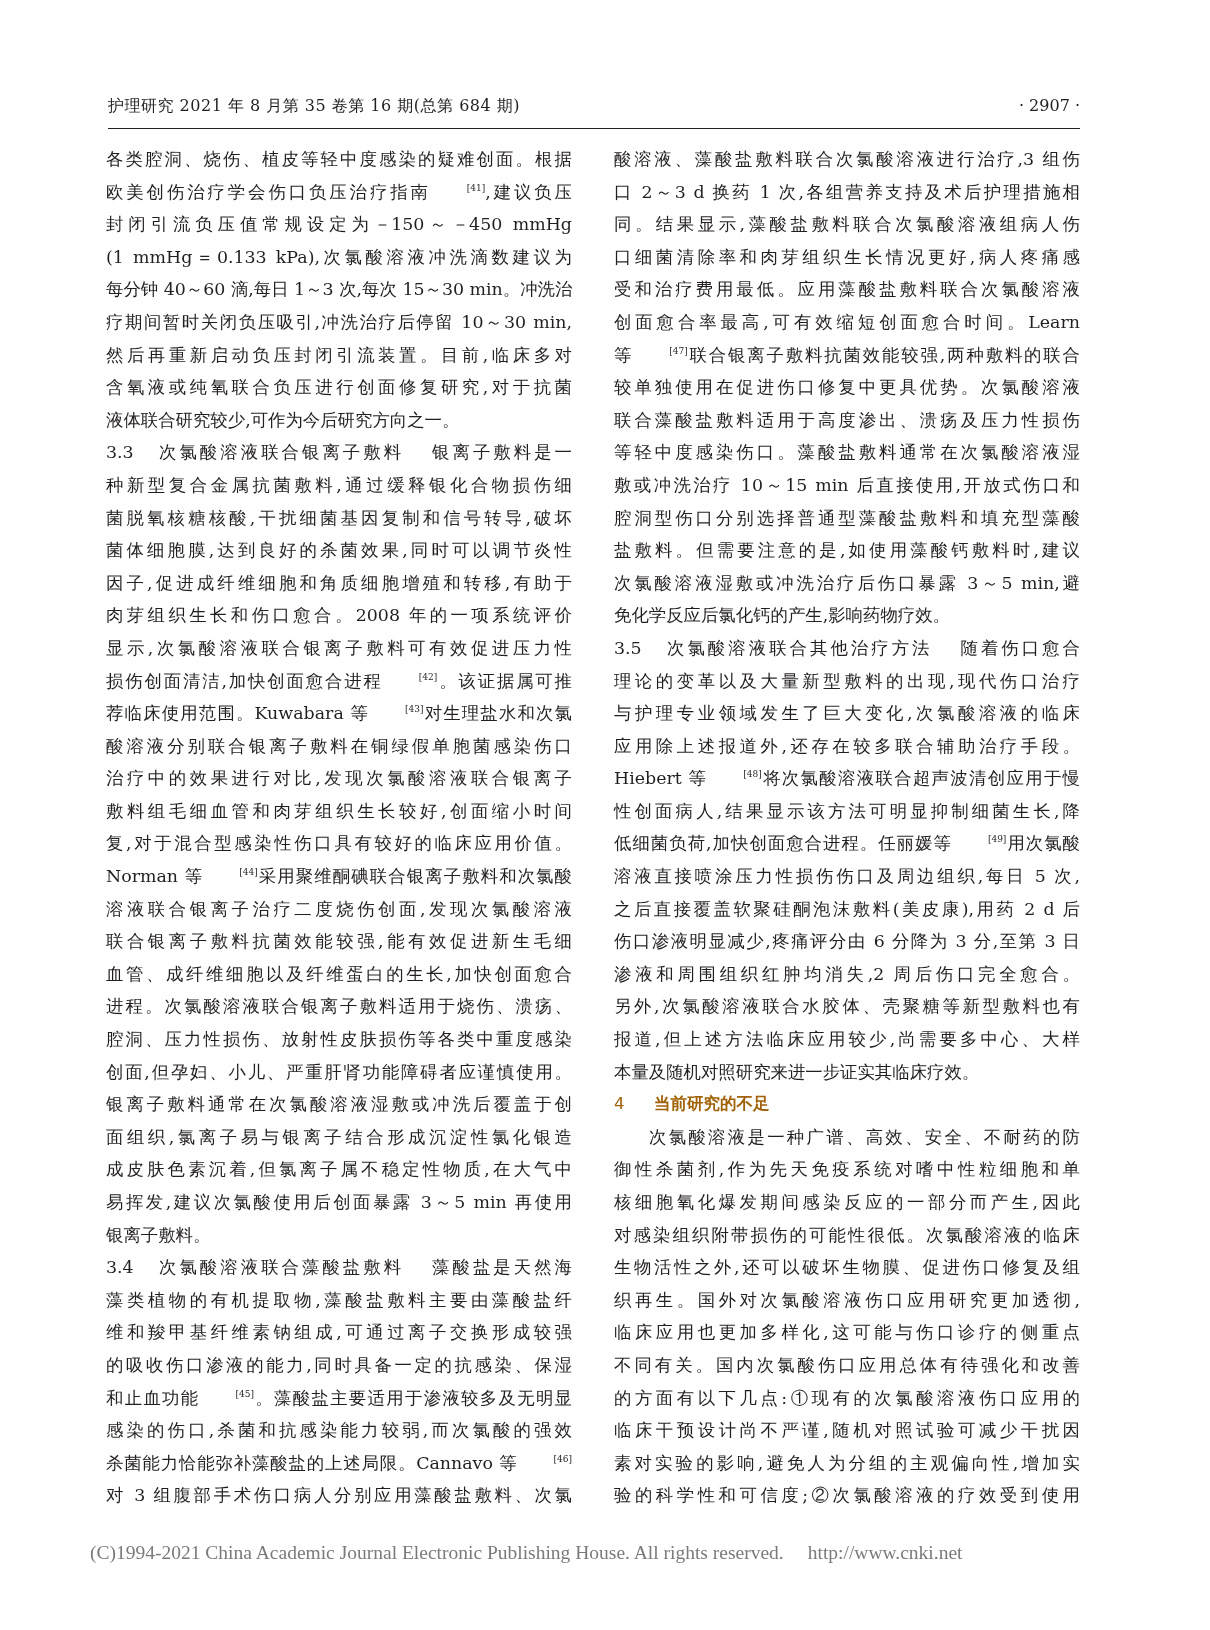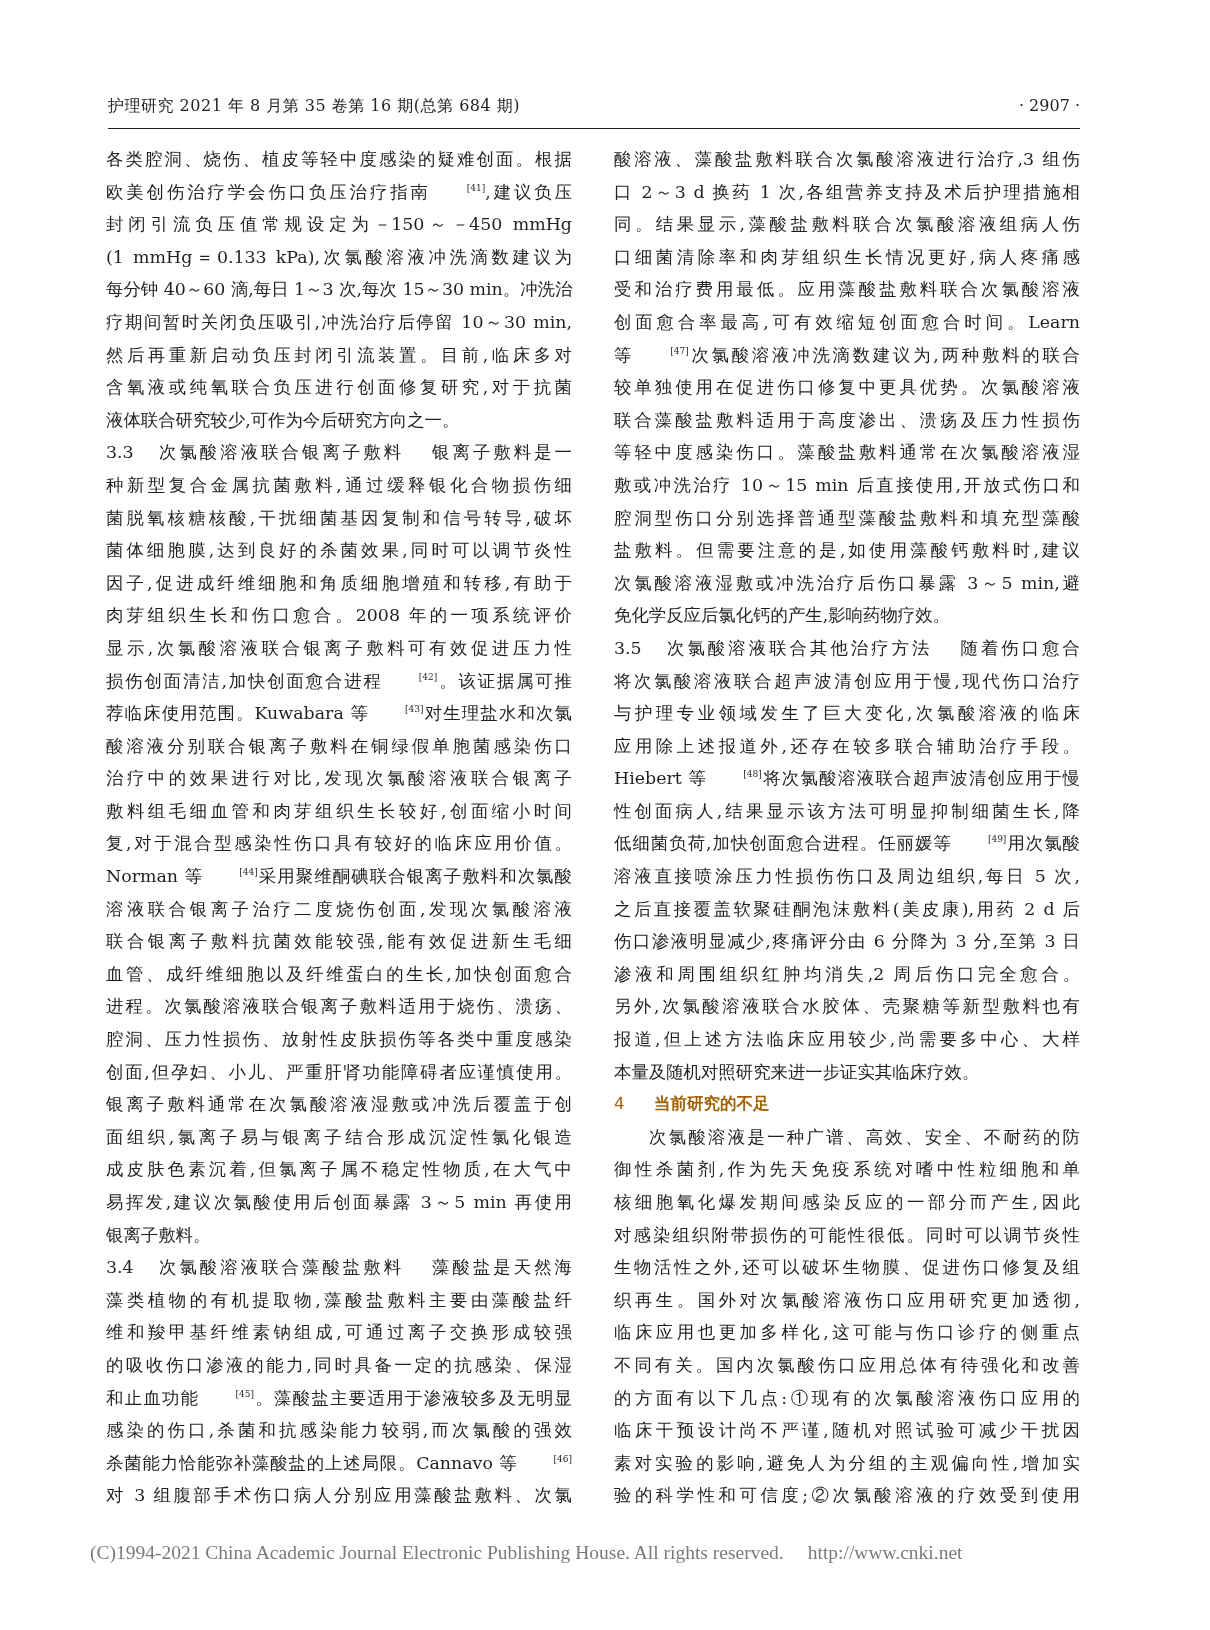--- a/index.html
+++ b/index.html
@@ -102,50 +102,50 @@
   <span class="line">对 3 组腹部手术伤口病人分别应用藻酸盐敷料、次氯</span>
 </div>
 
 <div class="col right">
   <span class="line">酸溶液、藻酸盐敷料联合次氯酸溶液进行治疗,3 组伤</span>
   <span class="line">口 2～3 d 换药 1 次,各组营养支持及术后护理措施相</span>
   <span class="line">同。结果显示,藻酸盐敷料联合次氯酸溶液组病人伤</span>
   <span class="line">口细菌清除率和肉芽组织生长情况更好,病人疼痛感</span>
   <span class="line">受和治疗费用最低。应用藻酸盐敷料联合次氯酸溶液</span>
   <span class="line">创面愈合率最高,可有效缩短创面愈合时间。Learn</span>
-  <span class="line"><span>等</span><sup>[47]</sup><span>次氯酸溶液冲洗滴数建议为,两种敷料的联合</span></span>
+  <span class="line"><span>等</span><sup>[47]</sup><span>联合银离子敷料抗菌效能较强,两种敷料的联合</span></span>
   <span class="line">较单独使用在促进伤口修复中更具优势。次氯酸溶液</span>
   <span class="line">联合藻酸盐敷料适用于高度渗出、溃疡及压力性损伤</span>
   <span class="line">等轻中度感染伤口。藻酸盐敷料通常在次氯酸溶液湿</span>
   <span class="line">敷或冲洗治疗 10～15 min 后直接使用,开放式伤口和</span>
   <span class="line">腔洞型伤口分别选择普通型藻酸盐敷料和填充型藻酸</span>
   <span class="line">盐敷料。但需要注意的是,如使用藻酸钙敷料时,建议</span>
   <span class="line">次氯酸溶液湿敷或冲洗治疗后伤口暴露 3～5 min,避</span>
   <span class="line last">免化学反应后氯化钙的产生,影响药物疗效。</span>
 
   <span class="line"><span class="sec-num">3.5</span><span class="sec-title">次氯酸溶液联合其他治疗方法</span><span>随着伤口愈合</span></span>
-  <span class="line">将次氯酸溶液联合超声波清创应用于慢,现代伤口治疗</span>
+  <span class="line">理论的变革以及大量新型敷料的出现,现代伤口治疗</span>
   <span class="line">与护理专业领域发生了巨大变化,次氯酸溶液的临床</span>
   <span class="line">应用除上述报道外,还存在较多联合辅助治疗手段。</span>
   <span class="line"><span>Hiebert 等</span><sup>[48]</sup><span>将次氯酸溶液联合超声波清创应用于慢</span></span>
   <span class="line">性创面病人,结果显示该方法可明显抑制细菌生长,降</span>
   <span class="line"><span>低细菌负荷,加快创面愈合进程。任丽媛等</span><sup>[49]</sup><span>用次氯酸</span></span>
   <span class="line">溶液直接喷涂压力性损伤伤口及周边组织,每日 5 次,</span>
   <span class="line">之后直接覆盖软聚硅酮泡沫敷料(美皮康),用药 2 d 后</span>
   <span class="line">伤口渗液明显减少,疼痛评分由 6 分降为 3 分,至第 3 日</span>
   <span class="line">渗液和周围组织红肿均消失,2 周后伤口完全愈合。</span>
   <span class="line">另外,次氯酸溶液联合水胶体、壳聚糖等新型敷料也有</span>
   <span class="line">报道,但上述方法临床应用较少,尚需要多中心、大样</span>
   <span class="line last">本量及随机对照研究来进一步证实其临床疗效。</span>
 
   <span class="h1"><span class="num">4</span><span>当前研究的不足</span></span>
   <span class="line indent">次氯酸溶液是一种广谱、高效、安全、不耐药的防</span>
   <span class="line">御性杀菌剂,作为先天免疫系统对嗜中性粒细胞和单</span>
   <span class="line">核细胞氧化爆发期间感染反应的一部分而产生,因此</span>
-  <span class="line">对感染组织附带损伤的可能性很低。同时可以调节炎性</span>
+  <span class="line">对感染组织附带损伤的可能性很低。次氯酸溶液的临床</span>
   <span class="line">生物活性之外,还可以破坏生物膜、促进伤口修复及组</span>
   <span class="line">织再生。国外对次氯酸溶液伤口应用研究更加透彻,</span>
   <span class="line">临床应用也更加多样化,这可能与伤口诊疗的侧重点</span>
   <span class="line">不同有关。国内次氯酸伤口应用总体有待强化和改善</span>
   <span class="line">的方面有以下几点:①现有的次氯酸溶液伤口应用的</span>
   <span class="line">临床干预设计尚不严谨,随机对照试验可减少干扰因</span>
   <span class="line">素对实验的影响,避免人为分组的主观偏向性,增加实</span>
   <span class="line">验的科学性和可信度;②次氯酸溶液的疗效受到使用</span>
 </div>
 

